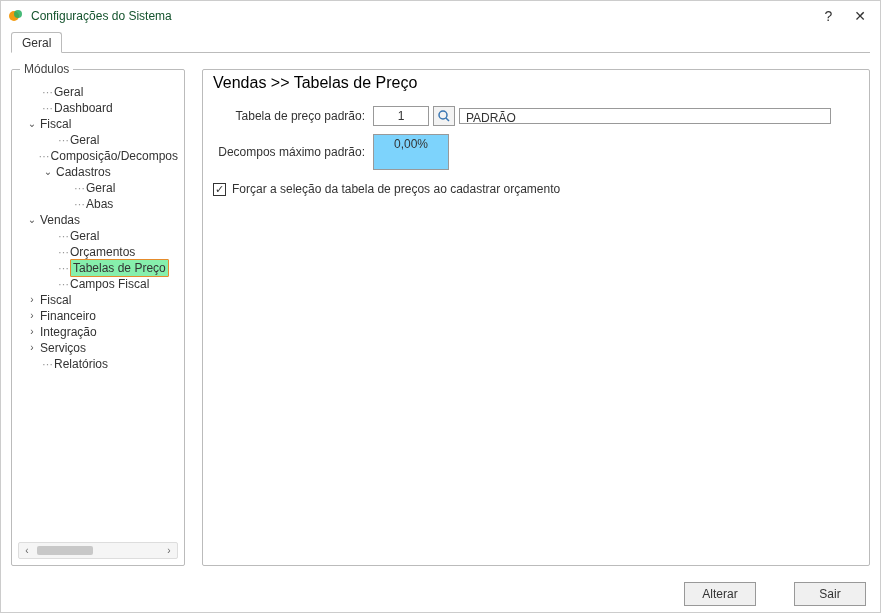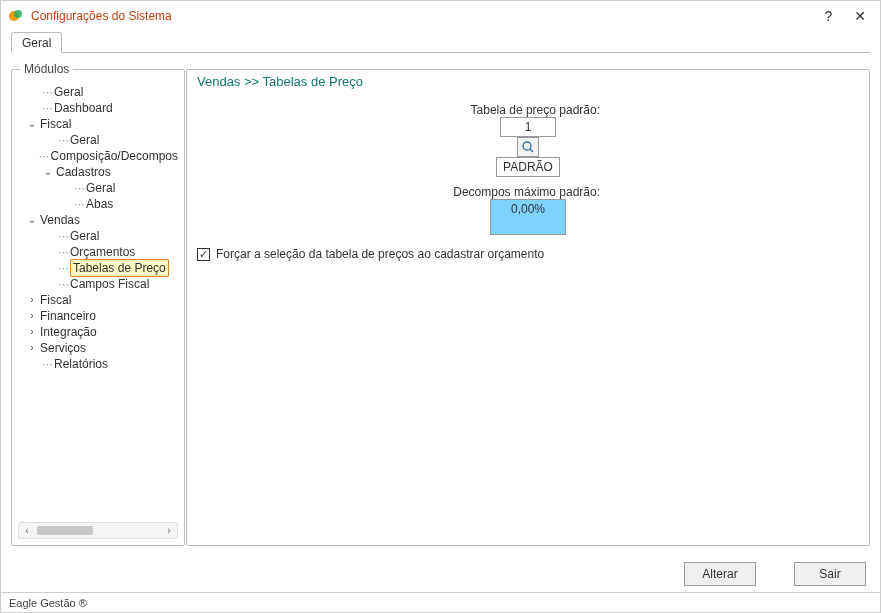--- a/index.html
+++ b/index.html
@@ -25,21 +25,21 @@
     padding: 0 8px 0 6px;
   }
   .title-icon {
     width: 18px; height: 18px;
     margin-right: 6px;
     display: inline-flex; align-items: center; justify-content: center;
   }
   .title-text {
     flex: 1;
     font-size: 12px;
-    color: #c2410c;
+    color: #14532d;
   }
   .title-controls {
     display: flex; gap: 22px;
     align-items: center;
     padding-right: 6px;
   }
   .title-controls span {
     font-size: 14px;
     cursor: default;
   }
@@ -63,21 +63,21 @@
     border-radius: 3px 3px 0 0;
     padding: 3px 10px 2px 10px;
     font-size: 12px;
     background: #fff;
     z-index: 1;
     position: relative;
   }
   .content {
     flex: 1;
     display: flex;
-    gap: 1px;
+    gap: 17px;
     padding: 16px 10px 10px 10px;
     overflow: hidden;
     justify-content: center;
   }
   .fieldset {
     border: 1px solid #bbb;
     border-radius: 2px;
     position: relative;
     padding: 10px 6px 6px 6px;
     display: flex;
@@ -122,21 +122,21 @@
   }
   .branch {
     color: #999;
     margin-right: 2px;
     font-size: 11px;
     letter-spacing: -1px;
   }
   .node-label { color: #333; }
   .selected {
     border: 1px solid #e58b2c;
-    background: #fef9c3;
+    background: #86efac;
     padding: 0 2px;
     border-radius: 1px;
   }
   .hscroll {
     height: 17px;
     margin-top: 4px;
     border: 1px solid #ddd;
     border-radius: 2px;
     display: flex;
     align-items: center;
@@ -153,29 +153,28 @@
     border-radius: 2px;
     margin-left: 2px;
   }
   .hscroll .track { flex: 1; }
   .main {
     flex: 1;
     padding: 8px 10px;
     overflow: hidden;
   }
   .breadcrumb {
-    font-size: 13px;
-    color: #0f766e;
+    font-size: 16px;
+    color: #000000;
     margin: -4px 0 14px 0;
   }
   .form-row {
     display: flex;
     align-items: center;
     margin-bottom: 8px;
-    flex-direction: column;
   }
   .form-row .lbl {
     width: 160px;
     text-align: right;
     padding-right: 8px;
     color: #333;
   }
   .small-input {
     width: 56px;
     height: 20px;
@@ -403,16 +402,13 @@
         <span>Forçar a seleção da tabela de preços ao cadastrar orçamento</span>
       </div>
     </div>
   </div>
 
   <div class="footer">
     <div class="btn">Alterar</div>
     <div class="btn">Sair</div>
   </div>
 
-  <div class="statusbar">
-    <span>Eagle Gestão ®</span>
-  </div>
 </div>
 
 </body></html>

